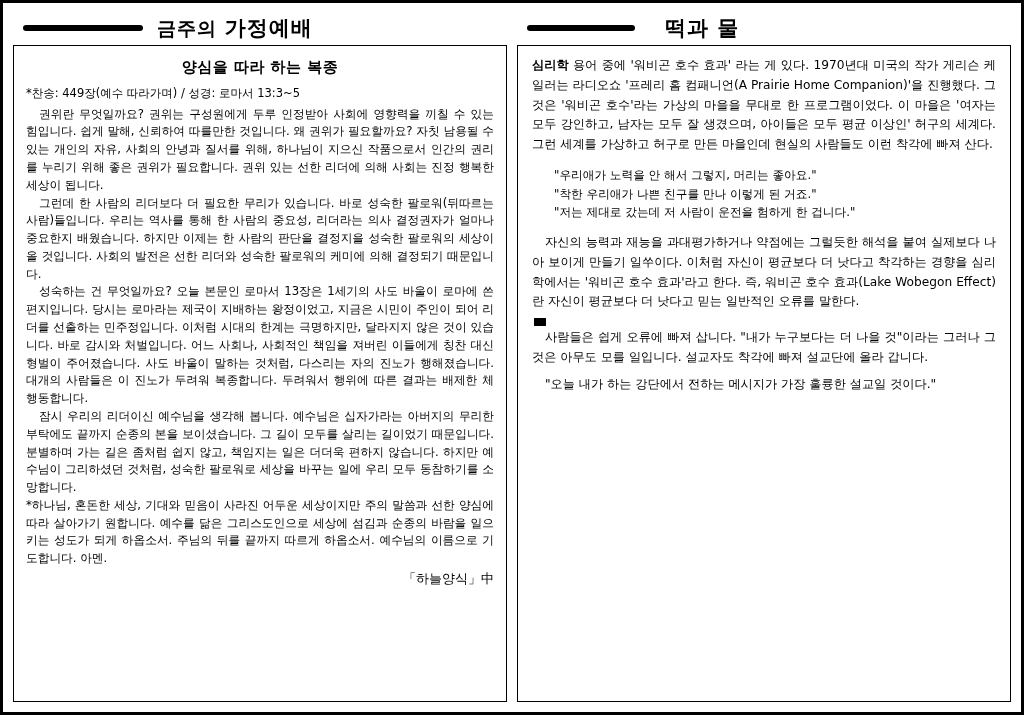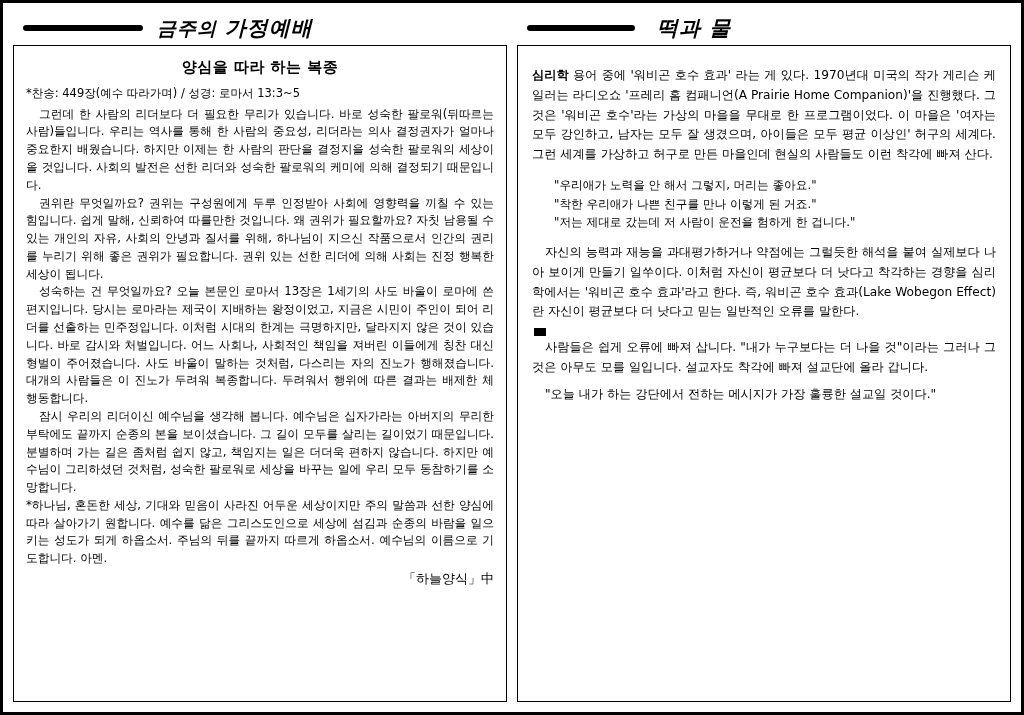--- a/index.html
+++ b/index.html
@@ -36,28 +36,27 @@
     flex:0 0 auto;
     width:120px;
     height:6px;
     background:#000;
     border-radius:3px;
     margin-right:14px;
   }
   .rule.short { width:108px; }
   .headtitle {
     font-family:"DejaVu Serif", serif;
-    font-style:italic;
     font-weight:bold;
     font-size:19px;
     letter-spacing:1px;
     white-space:nowrap;
   }
   .headtitle .t2 { font-size:21px; }
-  .headtitle.right { margin-left:8px; }
+  .headtitle.right { margin-left:16px; }
   .colhead.rightalign { justify-content:flex-start; }
 
   
   .box {
     flex:1 1 auto;
     border:1px solid #000;
     padding:8px 12px 6px 12px;
     overflow:hidden;
   }
   .box.plain { border:1px solid #000; }
@@ -94,21 +93,21 @@
   .spacer10 { height:11px; }
   .blocksq {
     width:12px; height:8px; background:#000;
     margin:6px 0 2px 2px;
   }
   .signature {
     text-align:right;
     font-size:13px;
     margin-top:2px;
   }
-  .rcol .box { padding:20px 14px 6px 14px; }
+  .rcol .box { padding:10px 14px 6px 14px; }
   p.rbody {
     margin:0;
     font-size:12.2px;
     line-height:1.62;
     text-align:justify;
     word-break:break-all;
   }
   p.rbody.indent { text-indent:13px; }
   .lead { font-weight:bold; }
 </style>
@@ -120,22 +119,22 @@
 
     <div class="col lcol">
       <div class="colhead">
         <div class="rule"></div>
         <div class="headtitle"><span>금주의 </span><span class="t2">가정예배</span></div>
       </div>
 
       <div class="box">
         <div class="doctitle">양심을 따라 하는 복종</div>
         <div class="meta">*찬송: 449장(예수 따라가며) / 성경: 로마서 13:3~5</div>
+        <p class="body">권위란 무엇일까요? 권위는 구성원에게 두루 인정받아 사회에 영향력을 끼칠 수 있는 힘입니다. 쉽게 말해, 신뢰하여 따를만한 것입니다. 왜 권위가 필요할까요? 자칫 남용될 수 있는 개인의 자유, 사회의 안녕과 질서를 위해, 하나님이 지으신 작품으로서 인간의 권리를 누리기 위해 좋은 권위가 필요합니다. 권위 있는 선한 리더에 의해 사회는 진정 행복한 세상이 됩니다.</p>
         <p class="body">그런데 한 사람의 리더보다 더 필요한 무리가 있습니다. 바로 성숙한 팔로워(뒤따르는 사람)들입니다. 우리는 역사를 통해 한 사람의 중요성, 리더라는 의사 결정권자가 얼마나 중요한지 배웠습니다. 하지만 이제는 한 사람의 판단을 결정지을 성숙한 팔로워의 세상이 올 것입니다. 사회의 발전은 선한 리더와 성숙한 팔로워의 케미에 의해 결정되기 때문입니다.</p>
-        <p class="body">권위란 무엇일까요? 권위는 구성원에게 두루 인정받아 사회에 영향력을 끼칠 수 있는 힘입니다. 쉽게 말해, 신뢰하여 따를만한 것입니다. 왜 권위가 필요할까요? 자칫 남용될 수 있는 개인의 자유, 사회의 안녕과 질서를 위해, 하나님이 지으신 작품으로서 인간의 권리를 누리기 위해 좋은 권위가 필요합니다. 권위 있는 선한 리더에 의해 사회는 진정 행복한 세상이 됩니다.</p>
         <p class="body">성숙하는 건 무엇일까요? 오늘 본문인 로마서 13장은 1세기의 사도 바울이 로마에 쓴 편지입니다. 당시는 로마라는 제국이 지배하는 왕정이었고, 지금은 시민이 주인이 되어 리더를 선출하는 민주정입니다. 이처럼 시대의 한계는 극명하지만, 달라지지 않은 것이 있습니다. 바로 감시와 처벌입니다. 어느 사회나, 사회적인 책임을 져버린 이들에게 칭찬 대신 형벌이 주어졌습니다. 사도 바울이 말하는 것처럼, 다스리는 자의 진노가 행해졌습니다. 대개의 사람들은 이 진노가 두려워 복종합니다. 두려워서 행위에 따른 결과는 배제한 체 행동합니다.</p>
         <p class="body">잠시 우리의 리더이신 예수님을 생각해 봅니다. 예수님은 십자가라는 아버지의 무리한 부탁에도 끝까지 순종의 본을 보이셨습니다. 그 길이 모두를 살리는 길이었기 때문입니다. 분별하며 가는 길은 좀처럼 쉽지 않고, 책임지는 일은 더더욱 편하지 않습니다. 하지만 예수님이 그리하셨던 것처럼, 성숙한 팔로워로 세상을 바꾸는 일에 우리 모두 동참하기를 소망합니다.</p>
         <p class="body noindent">*하나님, 혼돈한 세상, 기대와 믿음이 사라진 어두운 세상이지만 주의 말씀과 선한 양심에 따라 살아가기 원합니다. 예수를 닮은 그리스도인으로 세상에 섬김과 순종의 바람을 일으키는 성도가 되게 하옵소서. 주님의 뒤를 끝까지 따르게 하옵소서. 예수님의 이름으로 기도합니다. 아멘.</p>
         <div class="signature">「하늘양식」中</div>
       </div>
     </div>
 
     <div class="col rcol">
       <div class="colhead rightalign">
         <div class="rule short"></div>

